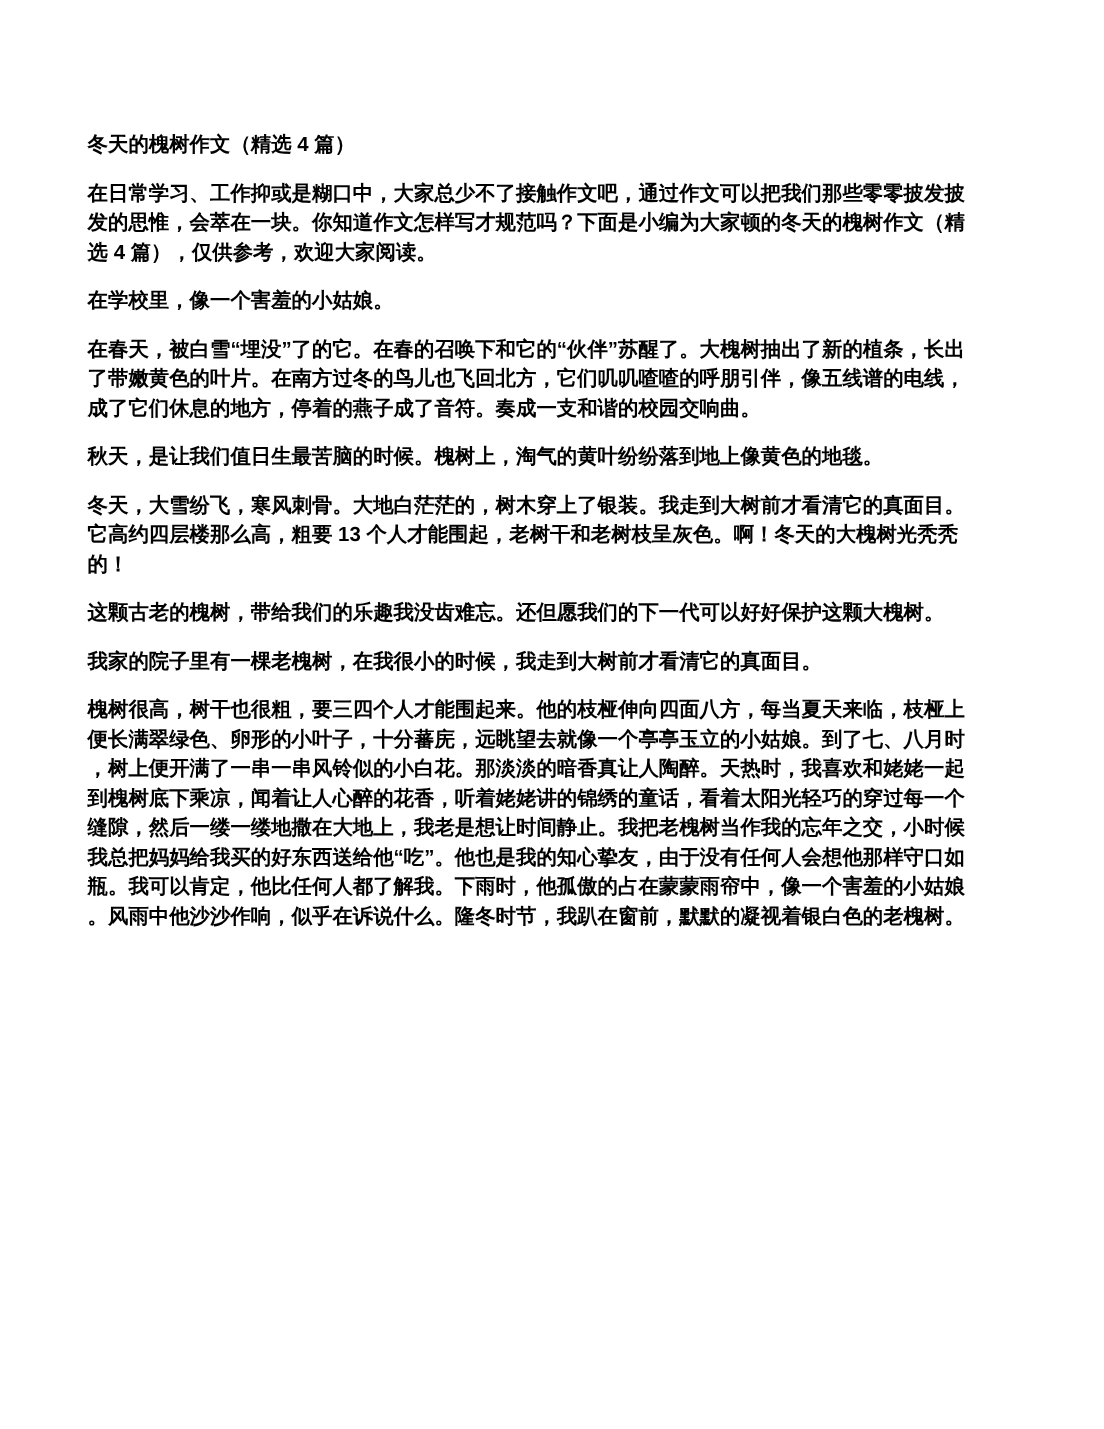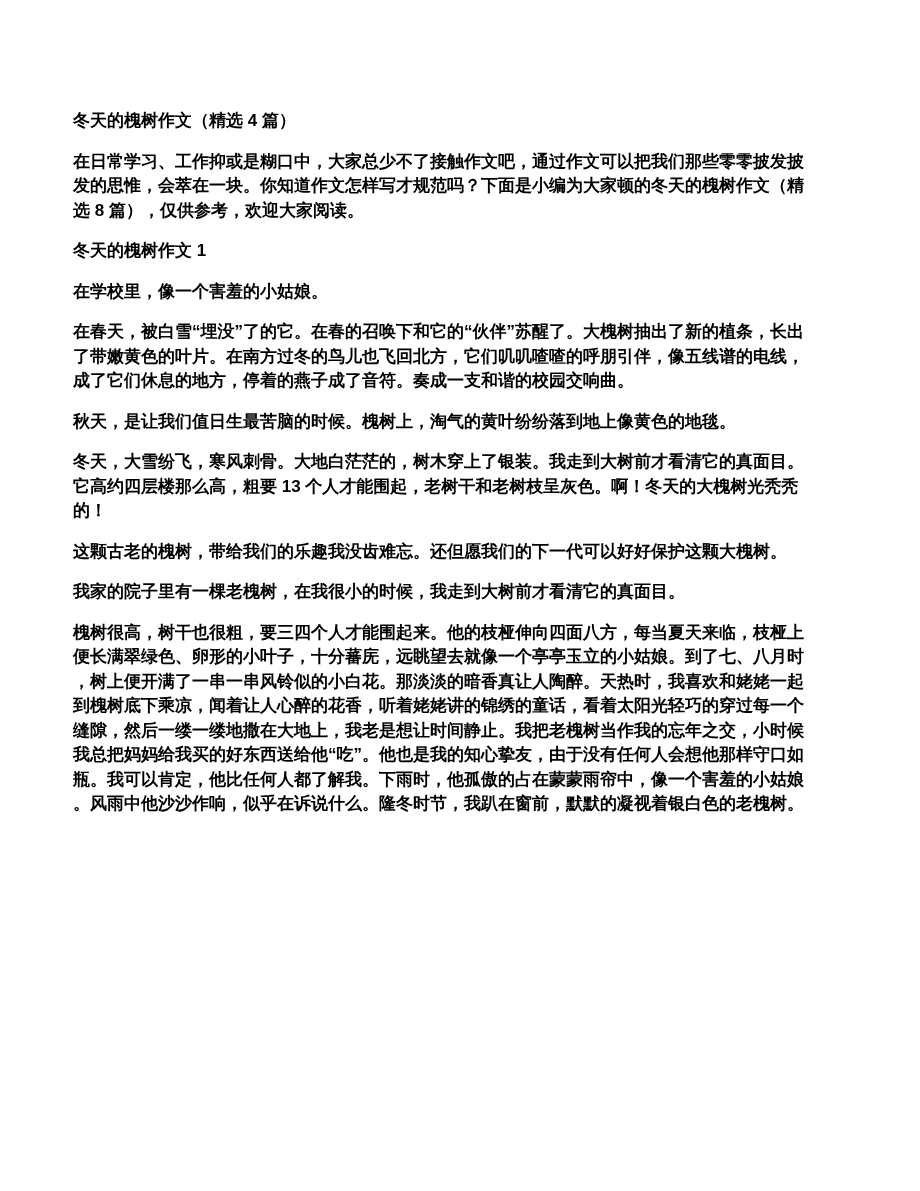--- a/index.html
+++ b/index.html
@@ -31,23 +31,22 @@
     line-break: anywhere;
   }
   .doc-title { margin-bottom: 16px; }
 </style>
 </head>
 <body>
 
 <div class="page">
   <p class="doc-block doc-title">冬天的槐树作文（精选 4 篇）</p>
 
-  <p class="doc-block">在日常学习、工作抑或是糊口中，大家总少不了接触作文吧，通过作文可以把我们那些零零披发披发的思惟，会萃在一块。你知道作文怎样写才规范吗？下面是小编为大家顿的冬天的槐树作文（精选 8 篇），仅供参考，欢迎大家阅读。</p>
+  <p class="doc-block">在日常学习、工作抑或是糊口中，大家总少不了接触作文吧，通过作文可以把我们那些零零披发披发的思惟，会萃在一块。你知道作文怎样写才规范吗？下面是小编为大家顿的冬天的槐树作文（精选 4 篇），仅供参考，欢迎大家阅读。</p>
 
-  <p class="doc-block">冬天的槐树作文 1</p>
 
   <p class="doc-block">在学校里，像一个害羞的小姑娘。</p>
 
   <p class="doc-block">在春天，被白雪“埋没”了的它。在春的召唤下和它的“伙伴”苏醒了。大槐树抽出了新的植条，长出了带嫩黄色的叶片。在南方过冬的鸟儿也飞回北方，它们叽叽喳喳的呼朋引伴，像五线谱的电线，成了它们休息的地方，停着的燕子成了音符。奏成一支和谐的校园交响曲。</p>
 
 
   <p class="doc-block">秋天，是让我们值日生最苦脑的时候。槐树上，淘气的黄叶纷纷落到地上像黄色的地毯。</p>
 
   <p class="doc-block">冬天，大雪纷飞，寒风刺骨。大地白茫茫的，树木穿上了银装。我走到大树前才看清它的真面目。它高约四层楼那么高，粗要 13 个人才能围起，老树干和老树枝呈灰色。啊！冬天的大槐树光秃秃的！</p>
 

